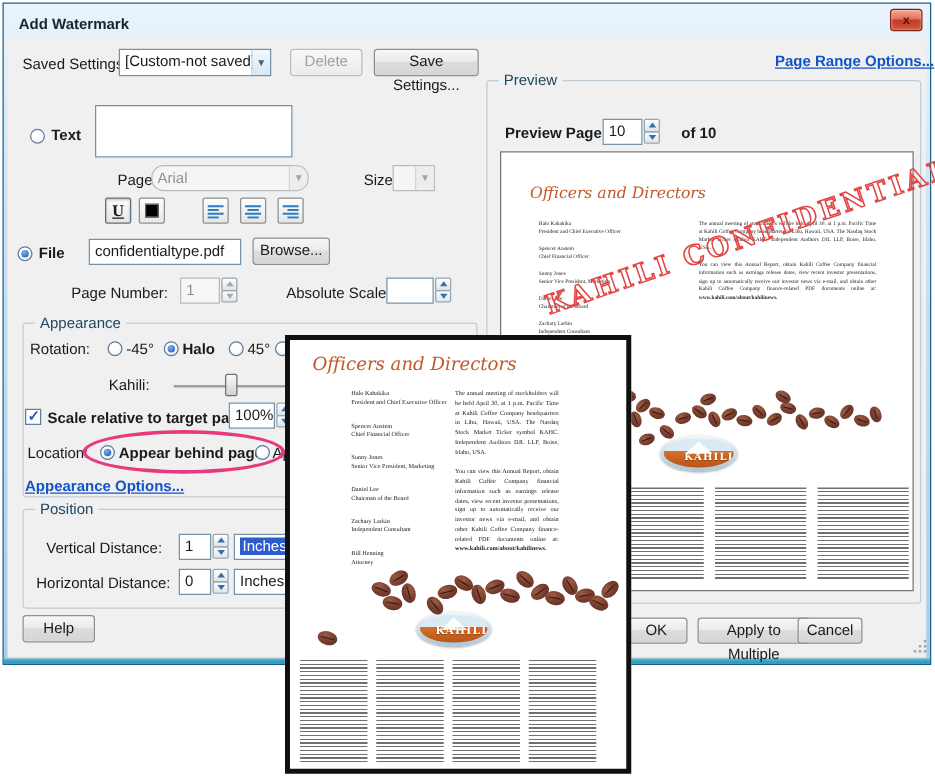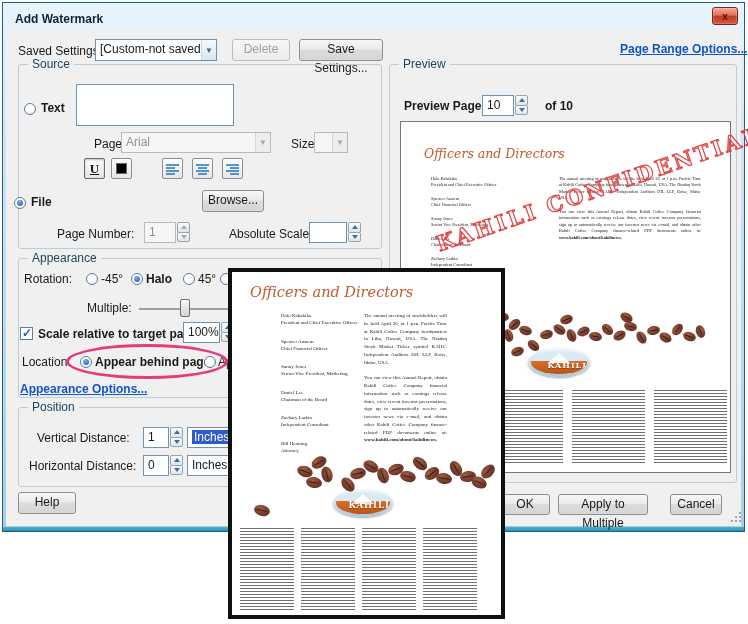--- a/index.html
+++ b/index.html
@@ -143,28 +143,25 @@
 
   <div class="abs lbl" style="left:18px;top:44px;">Saved Settings:</div>
   <div class="select" style="left:95px;top:39px;width:122px;height:22px;">
     <span>[Custom-not saved]</span>
     <span class="arrow">▼</span>
   </div>
   <div class="btn disabled" style="left:232px;top:39px;width:58px;height:22px;">Delete</div>
   <div class="btn" style="left:299px;top:39px;width:84px;height:22px;">Save Settings...</div>
   <div class="link" style="left:620px;top:42px;">Page Range Options...</div>
 
-  <div class="group" style="left:18px;top:64px;width:364px;height:185px;">
-    <span class="group-label">Source</span>
-  </div>
   <div class="radio" style="left:24px;top:103px;"></div>
   <div class="abs lbl" style="left:41px;top:101px;font-weight:bold;">Text</div>
   <div class="inputbox" style="left:76px;top:84px;width:158px;height:42px;"></div>
   <div class="abs lbl" style="left:94px;top:137px;">Page:</div>
-  <div class="select disabled" style="left:121px;top:132px;width:150px;height:21px;">
+  <div class="select disabled" style="left:121px;top:132px;width:126px;height:21px;border-radius:10px;">
     <span>Arial</span>
     <span class="arrow">▼</span>
   </div>
   <div class="abs lbl" style="left:291px;top:137px;">Size:</div>
   <div class="select disabled" style="left:314px;top:132px;width:34px;height:21px;">
     <span class="arrow">▼</span>
   </div>
 
   <div class="fmtbtn pressed" style="left:84px;top:158px;">
     <span class="u-glyph">U</span>
@@ -198,20 +195,21 @@
           <line x1="0" y1="2" x2="13" y2="2"></line>
           <line x1="4" y1="5" x2="13" y2="5"></line>
           <line x1="0" y1="8" x2="13" y2="8"></line>
           <line x1="4" y1="11" x2="13" y2="11"></line>
         </g>
       </svg>
   </div>
 
   <div class="radio sel" style="left:14px;top:197px;"></div>
   <div class="abs lbl" style="left:31px;top:195px;font-weight:bold;">File</div>
+  <div class="inputbox" style="left:71px;top:191px;width:122px;height:21px;">confidentialtype.pdf</div>
   <div class="btn" style="left:202px;top:190px;width:62px;height:22px;">Browse...</div>
 
   <div class="abs lbl" style="left:57px;top:227px;">Page Number:</div>
   <div class="inputbox disabled" style="left:144px;top:222px;width:32px;height:21px;">1</div>
   <div class="spin disabled" style="left:177px;top:222px;height:21px;">
       <div class="sb su"></div>
       <div class="sb sd"></div>
     </div>
   <div class="abs lbl" style="left:229px;top:227px;">Absolute Scale:</div>
   <div class="inputbox" style="left:309px;top:222px;width:38px;height:21px;"></div>
@@ -225,21 +223,21 @@
   </div>
   <div class="abs lbl" style="left:24px;top:272px;">Rotation:</div>
   <div class="radio" style="left:86px;top:273px;"></div>
   <div class="abs lbl" style="left:101px;top:272px;">-45°</div>
   <div class="radio sel" style="left:131px;top:273px;"></div>
   <div class="abs lbl" style="left:146px;top:272px;font-weight:bold;">Halo</div>
   <div class="radio" style="left:183px;top:273px;"></div>
   <div class="abs lbl" style="left:198px;top:272px;">45°</div>
   <div class="radio" style="left:220px;top:273px;"></div>
 
-  <div class="abs lbl" style="left:87px;top:301px;">Multiple:</div>
+  <div class="abs lbl" style="left:87px;top:301px;">Kahili:</div>
   <div class="slider-track" style="left:139px;top:308px;width:92px;"></div>
   <div class="slider-thumb" style="left:180px;top:299px;"></div>
 
   <div class="checkbox on" style="left:20px;top:327px;"></div>
   <div class="abs lbl" style="left:38px;top:327px;font-weight:bold;">Scale relative to target page</div>
   <div class="inputbox" style="left:183px;top:322px;width:37px;height:21px;">100%</div>
   <div class="spin" style="left:221px;top:322px;height:21px;">
       <div class="sb su"></div>
       <div class="sb sd"></div>
     </div>
@@ -329,21 +327,21 @@
       <div class="logo-text" style="font-size:8px;">KAHILI</div>
     </div>
   </div>
   <div class="micro-col" style="left:408px;top:390px;width:73px;height:74px;z-index:3;"></div>
   <div class="micro-col" style="left:490px;top:390px;width:73px;height:74px;z-index:3;"></div>
   <div class="micro-col" style="left:572px;top:390px;width:73px;height:74px;z-index:3;"></div>
   <div class="micro-col" style="left:654px;top:390px;width:73px;height:74px;z-index:3;"></div>
 
   <div class="btn" style="left:500px;top:494px;width:50px;height:21px;">OK</div>
   <div class="btn" style="left:558px;top:494px;width:90px;height:21px;">Apply to Multiple</div>
-  <div class="btn" style="left:670px;top:494px;width:52px;height:21px;">Cancel</div>
+  <div class="btn" style="left:638px;top:494px;width:52px;height:21px;">Cancel</div>
 
   <div class="doc-page overlay-page" style="left:228px;top:268px;width:277px;height:351px;"></div>
   <div class="doc-heading abs" style="left:250px;top:284px;font-size:14.5px;color:#c05a2a;z-index:11;">Officers and Directors</div>
   <div class="doc-col ov-names" style="left:281px;top:312px;width:88px;z-index:11;">
 
   <div class="person">
       <div class="p-name">Halo Kahakika</div>
       <div class="p-title">President and Chief Executive Officer</div>
     </div>
       <div class="person">

